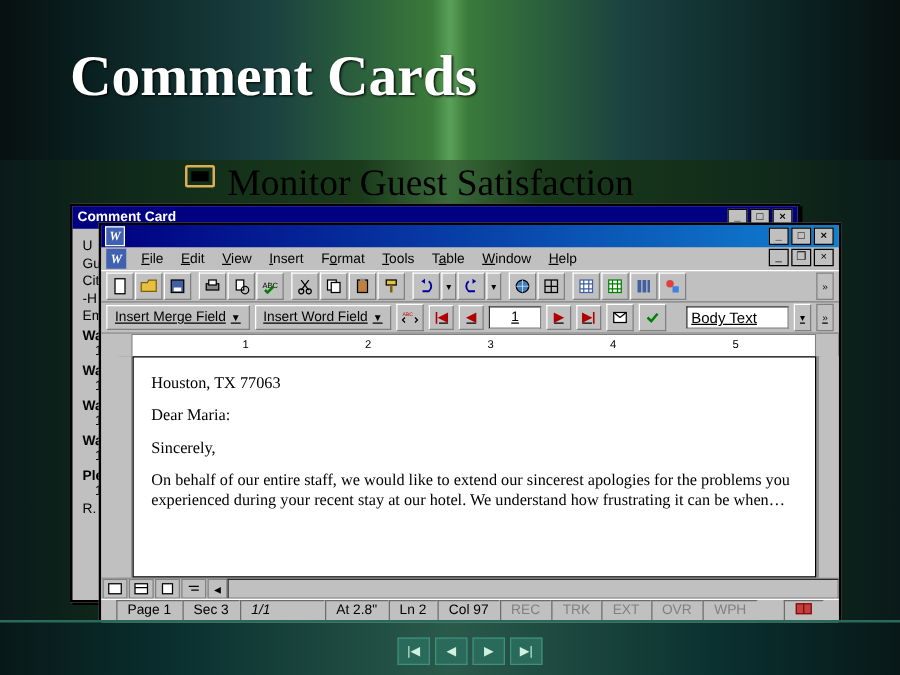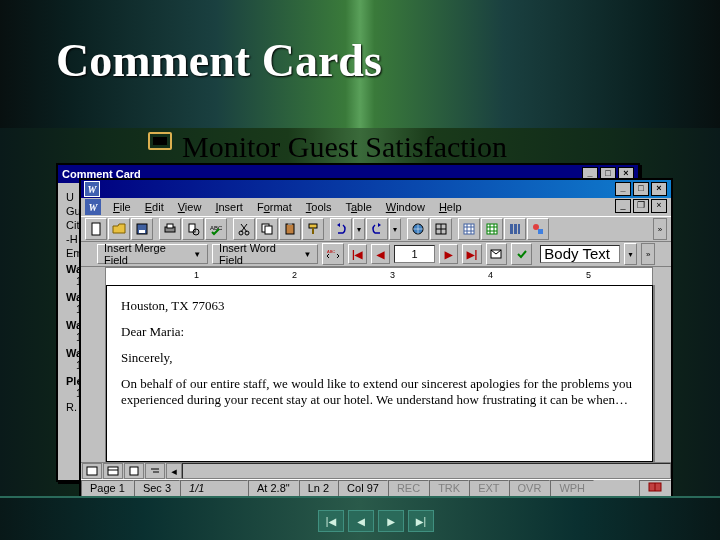--- a/index.html
+++ b/index.html
@@ -29,37 +29,37 @@
   .word-title .w-icon{width:14px;height:14px;background:#4060b0;border:1px solid #fff;margin-right:4px;display:flex;align-items:center;justify-content:center;font:italic 700 10px serif;color:#fff;}
   .menubar{height:18px;background:#c0c0c0;display:flex;align-items:center;padding:0 4px;gap:2px;position:relative;}
   .menu-icon{width:16px;height:16px;background:#4060b0;display:flex;align-items:center;justify-content:center;font:italic 700 10px serif;color:#fff;margin-right:4px;}
   .menu-item{padding:1px 6px;font-size:11px;color:#000;}
   .menu-item u{text-decoration:underline;}
   .toolbar{height:24px;background:#c0c0c0;border-top:1px solid #fff;border-bottom:1px solid #808080;display:flex;align-items:center;padding:0 4px;gap:1px;position:relative;}
   .tbtn{width:20px;height:20px;background:#c0c0c0;border-top:1px solid #fff;border-left:1px solid #fff;border-right:1px solid #808080;border-bottom:1px solid #808080;display:flex;align-items:center;justify-content:center;font-size:11px;color:#000;}
   .tbtn svg{width:14px;height:14px;}
   .tsep{width:4px;}
   .tmore{width:12px;height:20px;background:#c0c0c0;border:1px solid #808080;display:flex;align-items:center;justify-content:center;font-size:8px;color:#000;}
-  .merge-bar{height:24px;background:#c0c0c0;border-bottom:1px solid #808080;display:flex;align-items:center;padding:0 16px;gap:4px;}
+  .merge-bar{height:24px;background:#c0c0c0;border-bottom:1px solid #808080;display:flex;align-items:center;padding:0 4px;gap:4px;text-decoration:underline;}
   .merge-btn{height:18px;background:#c0c0c0;border-top:1px solid #fff;border-left:1px solid #fff;border-right:1px solid #808080;border-bottom:1px solid #808080;padding:0 6px;display:flex;align-items:center;font-size:11px;}
   .merge-btn .caret{margin-left:4px;font-size:8px;}
   .rec-field{width:40px;height:16px;background:#fff;border:1px inset #808080;text-align:center;font-size:11px;line-height:16px;}
-  .style-field{width:74px;height:16px;background:#fff;border:1px inset #808080;padding:0 3px;font-size:15px;line-height:16px;}
+  .style-field{width:74px;height:16px;background:#fff;border:1px inset #808080;padding:0 3px;font-size:12px;line-height:16px;}
   .nav-tbtn{width:18px;height:18px;background:#c0c0c0;border-top:1px solid #fff;border-left:1px solid #fff;border-right:1px solid #808080;border-bottom:1px solid #808080;display:flex;align-items:center;justify-content:center;color:#b00000;font-size:10px;font-weight:700;}
   .ruler{height:18px;background:#fff;border:1px solid #808080;position:relative;margin:0 18px 0 24px;font-size:9px;color:#000;}
   .ruler-left{position:absolute;left:0;top:0;width:24px;height:20px;background:#c0c0c0;}
   .ruler .num{position:absolute;top:2px;}
   .doc-area{flex:1;display:flex;background:#808080;position:relative;border-radius:16px;}
   .doc-gutter{width:24px;background:#c0c0c0;border-right:1px solid #808080;}
   .doc-page{flex:1;background:#fff;border:1px solid #000;margin:0 18px 0 0;padding:12px 14px;font:13px "Times New Roman",serif;color:#000;overflow:hidden;}
   .doc-page p{margin:0 0 10px 0;}
   .doc-vsb{position:absolute;right:0;top:0;width:16px;height:100%;background:#c0c0c0;border-left:1px solid #808080;}
   .hscroll-row{height:16px;background:#c0c0c0;border-top:1px solid #808080;display:flex;align-items:center;}
   .view-btn{width:18px;height:14px;background:#c0c0c0;border:1px solid #808080;margin-left:1px;display:flex;align-items:center;justify-content:center;}
-  .status-bar{height:18px;background:#c0c0c0;border-top:1px solid #fff;display:flex;align-items:center;padding:0 0;gap:0;font-size:11px;color:#000;}
+  .status-bar{height:18px;background:#c0c0c0;border-top:1px solid #fff;display:flex;align-items:center;padding:0 12px;gap:0;font-size:11px;color:#000;}
   .status-cell{border:1px inset #c0c0c0;padding:1px 8px;height:14px;line-height:12px;}
   .status-dim{color:#808080;}
 </style>
 </head>
 <body>
 
 <div class="slide">
   <div class="slide-bgband"></div>
   <div class="slide-title">Comment Cards</div>
   <div class="bullet-row">

